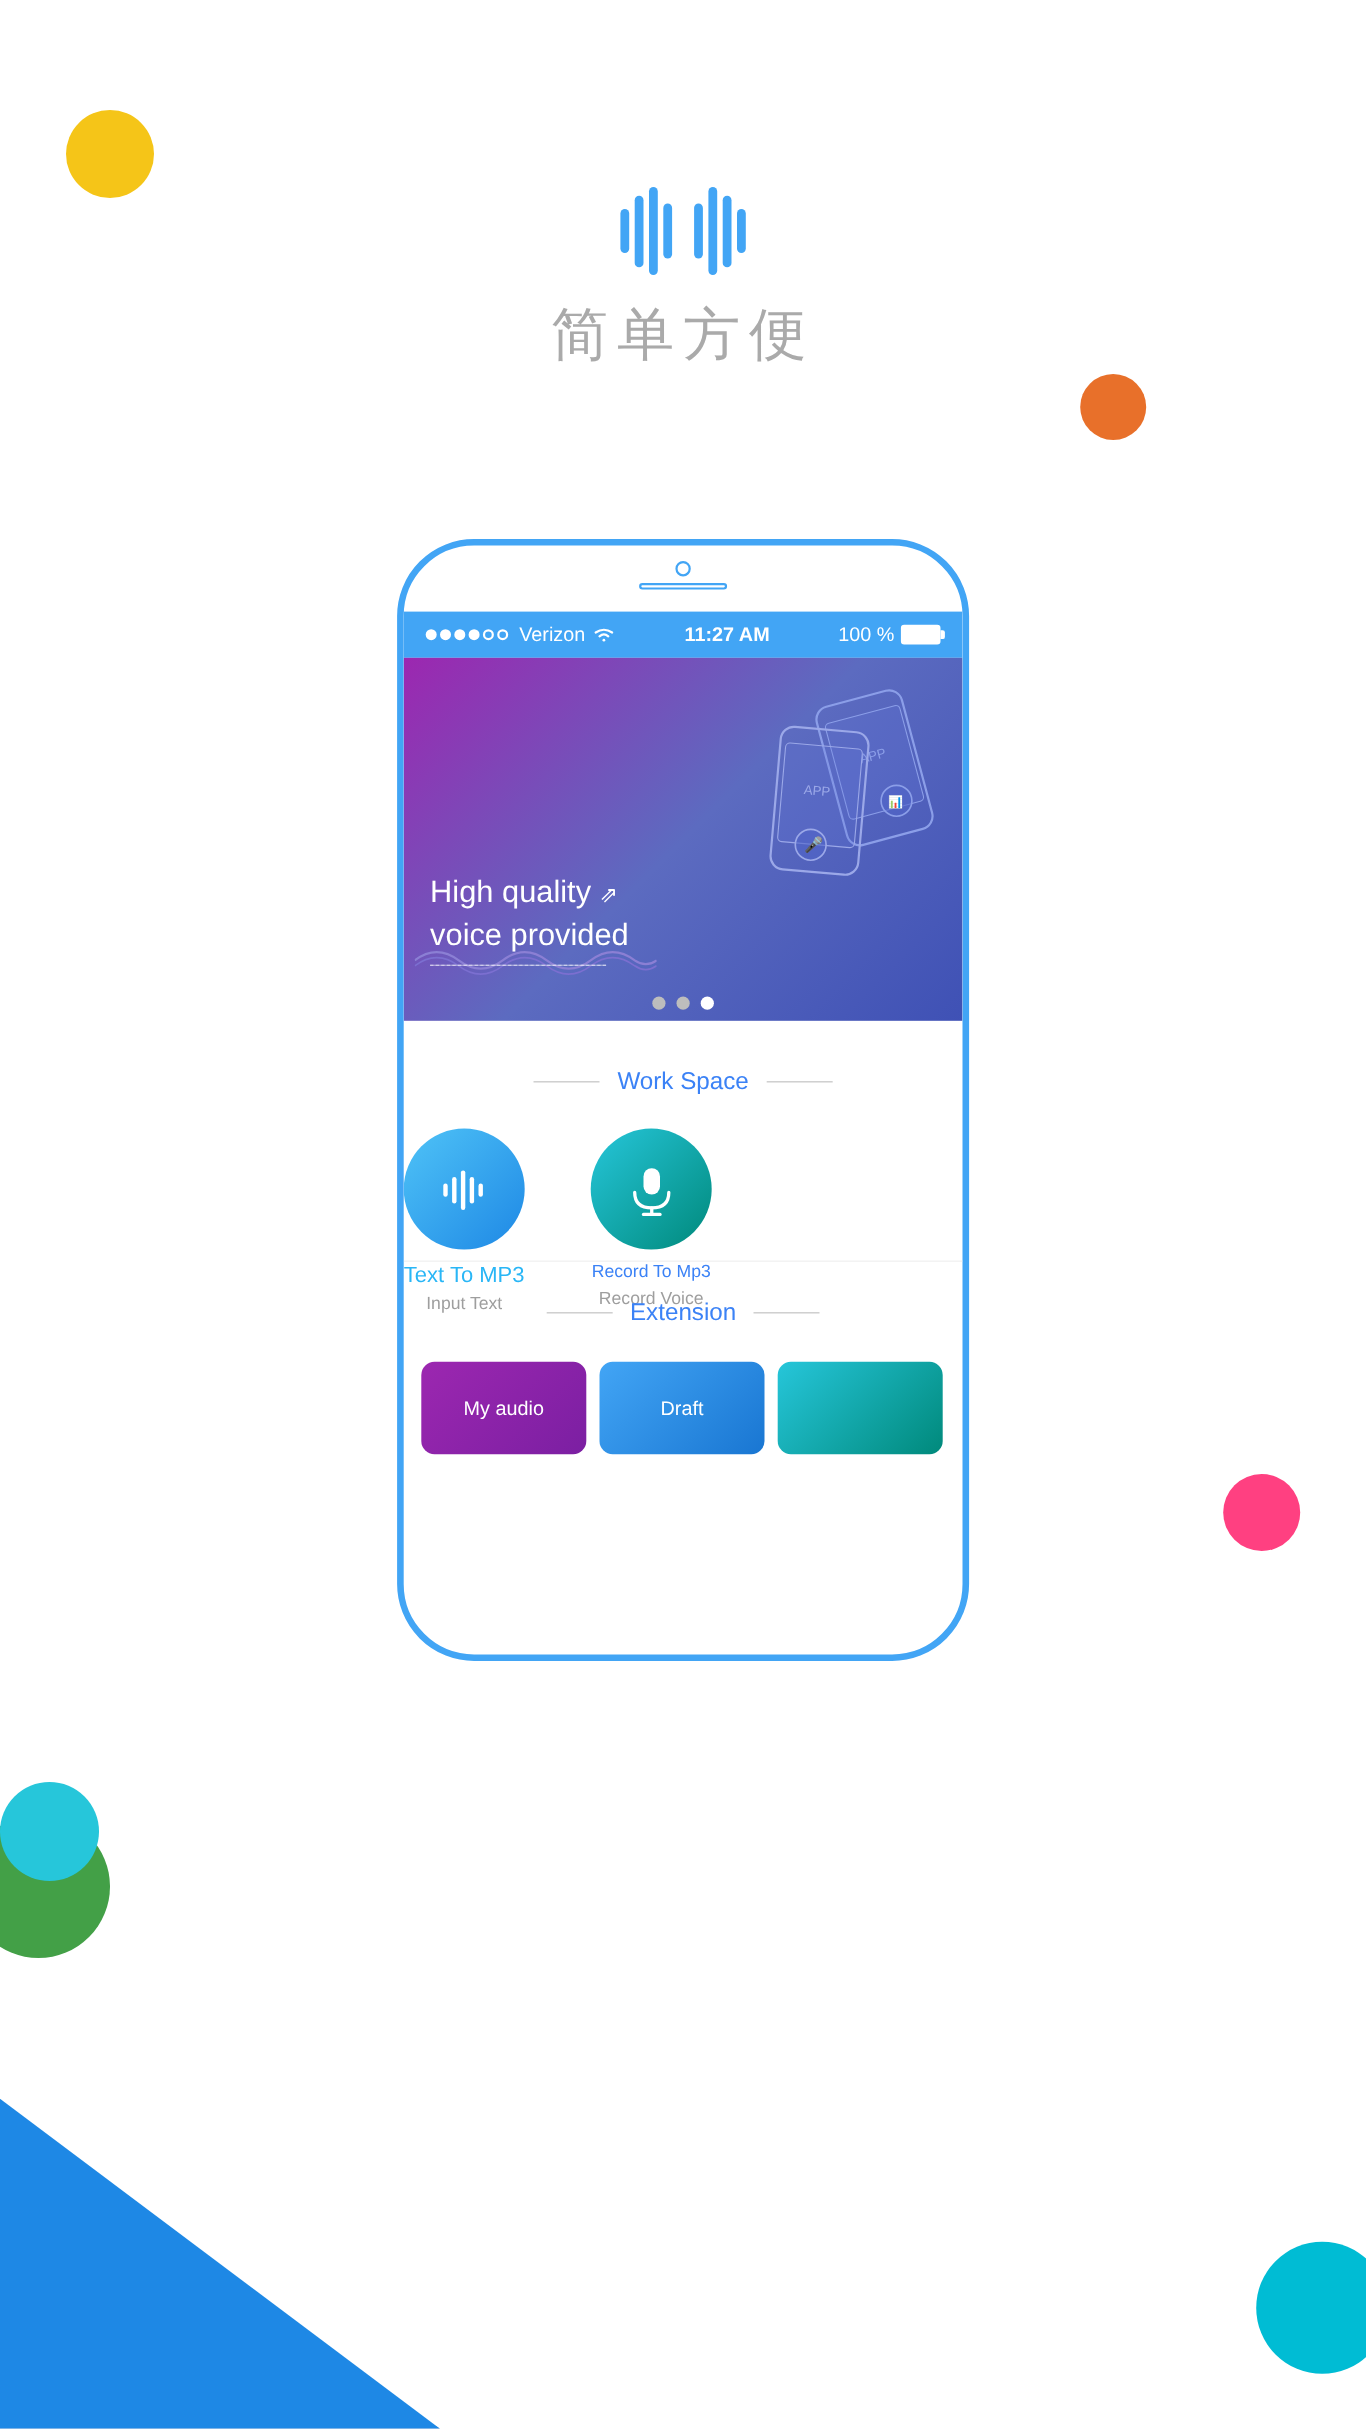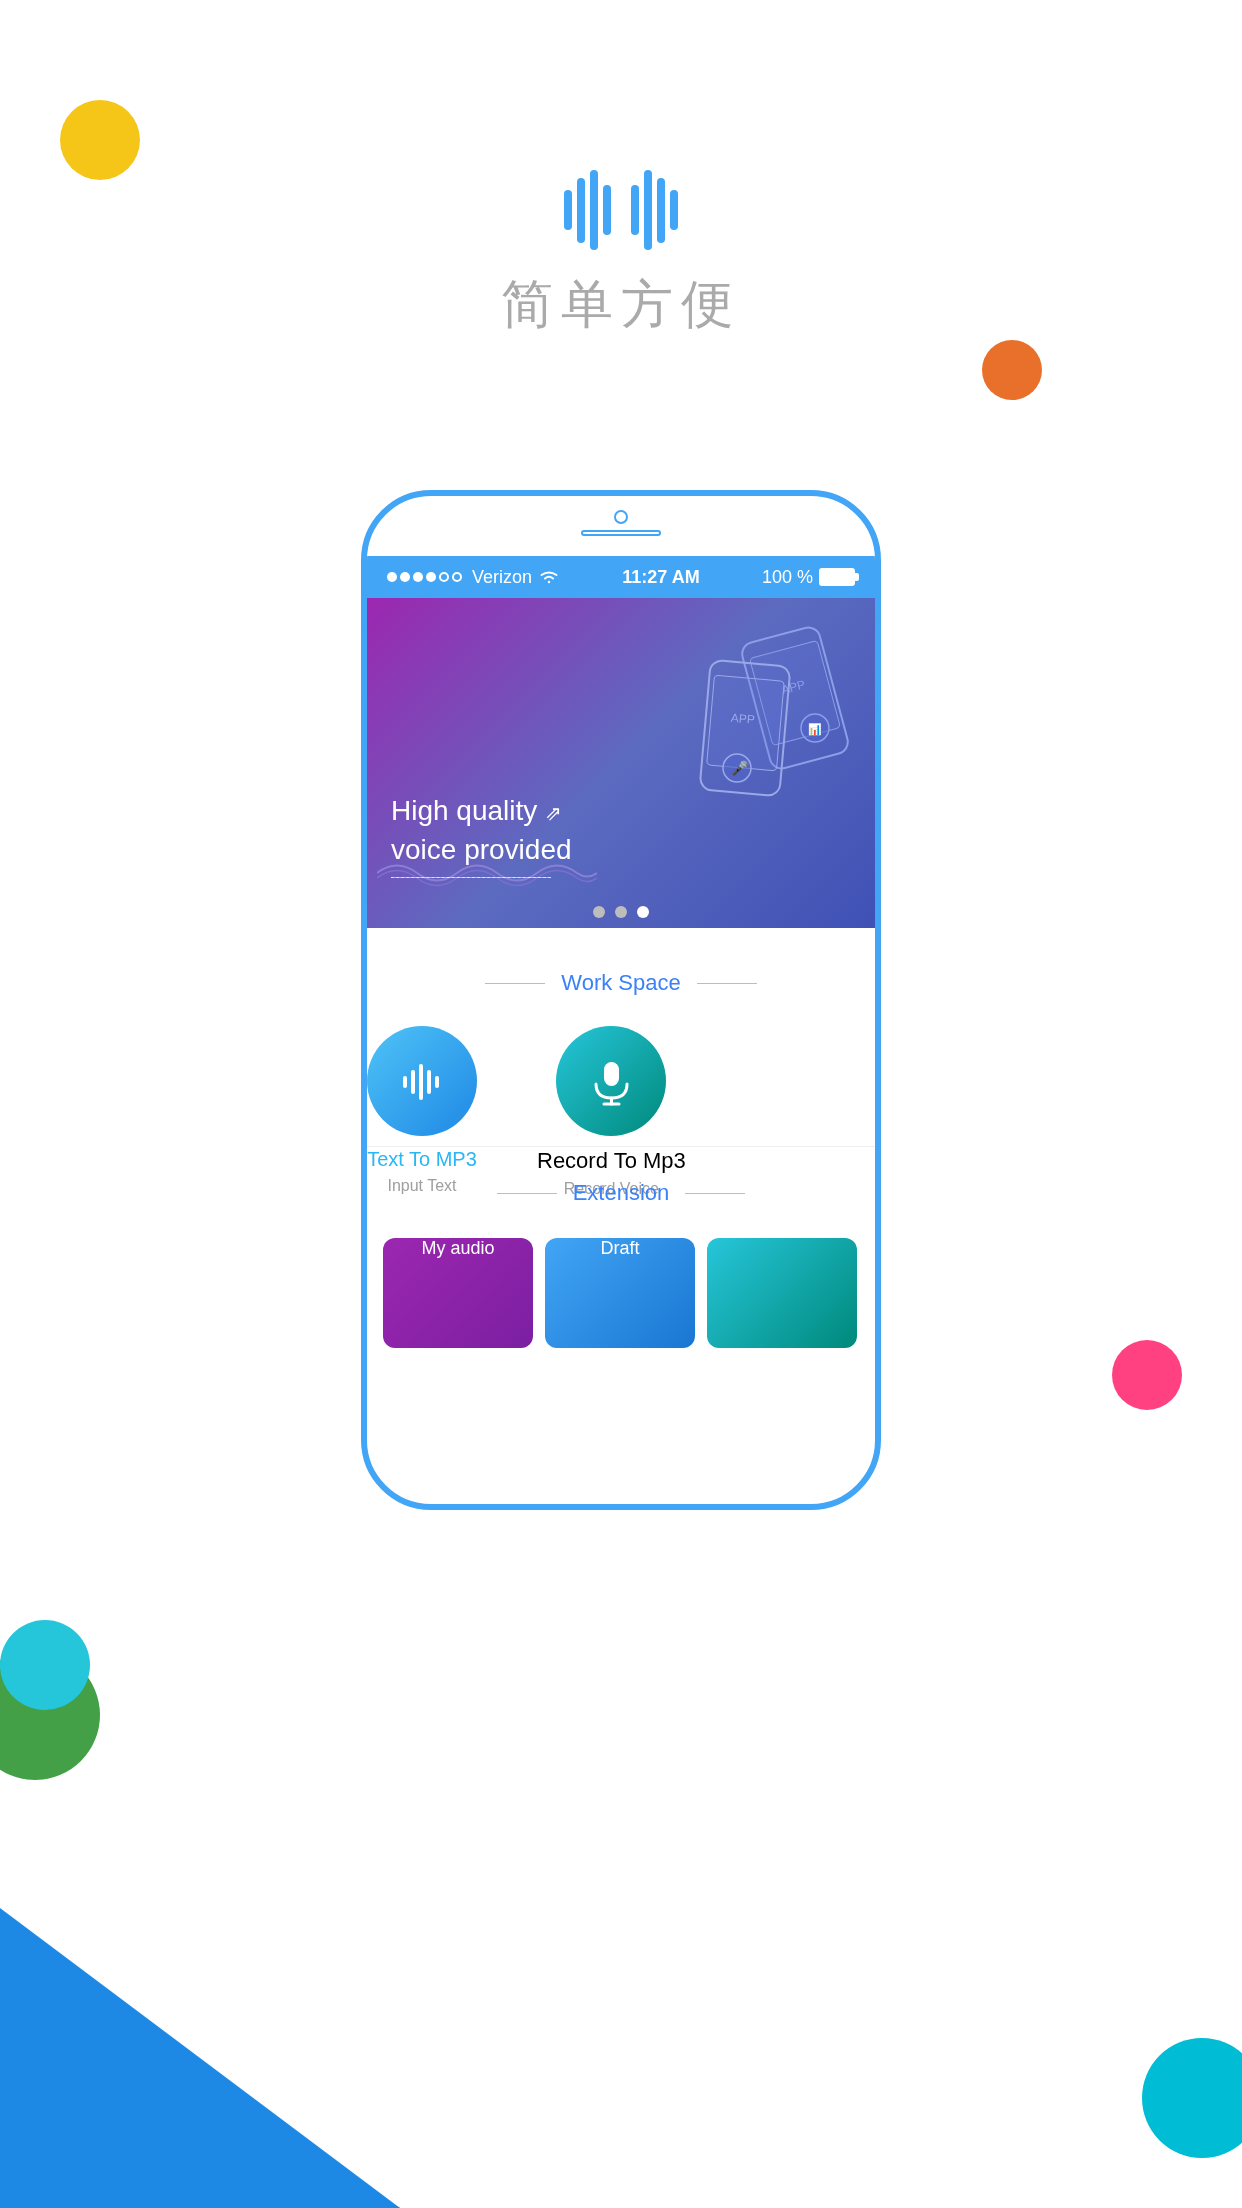--- a/index.html
+++ b/index.html
@@ -270,22 +270,22 @@
       display: flex;
       align-items: center;
       justify-content: center;
     }
     .item-label-blue {
       font-size: 20px;
       color: #29B6F6;
       font-weight: 500;
     }
     .item-label-green {
-      font-size: 22px;
-      color: #000000;
+      font-size: 16px;
+      color: #3b82f6;
       font-weight: 500;
     }
     .item-sublabel {
       font-size: 16px;
       color: #9E9E9E;
       margin-top: -6px;
     }
 
     
     .divider-line {
@@ -303,23 +303,24 @@
       left: 0; right: 0;
     }
     .extension-cards {
       display: flex;
       gap: 12px;
       padding: 12px 16px;
       overflow: hidden;
     }
     .ext-card {
       width: 150px;
-      height: 110px;
+      height: 84px;
       border-radius: 12px;
       display: flex;
+      align-items: center;
       justify-content: center;
       font-size: 18px;
       color: white;
       font-weight: 500;
       flex-shrink: 0;
     }
     .ext-card-purple { background: linear-gradient(135deg, #9C27B0, #7B1FA2); }
     .ext-card-blue { background: linear-gradient(135deg, #42A5F5, #1976D2); }
     .ext-card-green { background: linear-gradient(135deg, #26C6DA, #00897B); }
 

